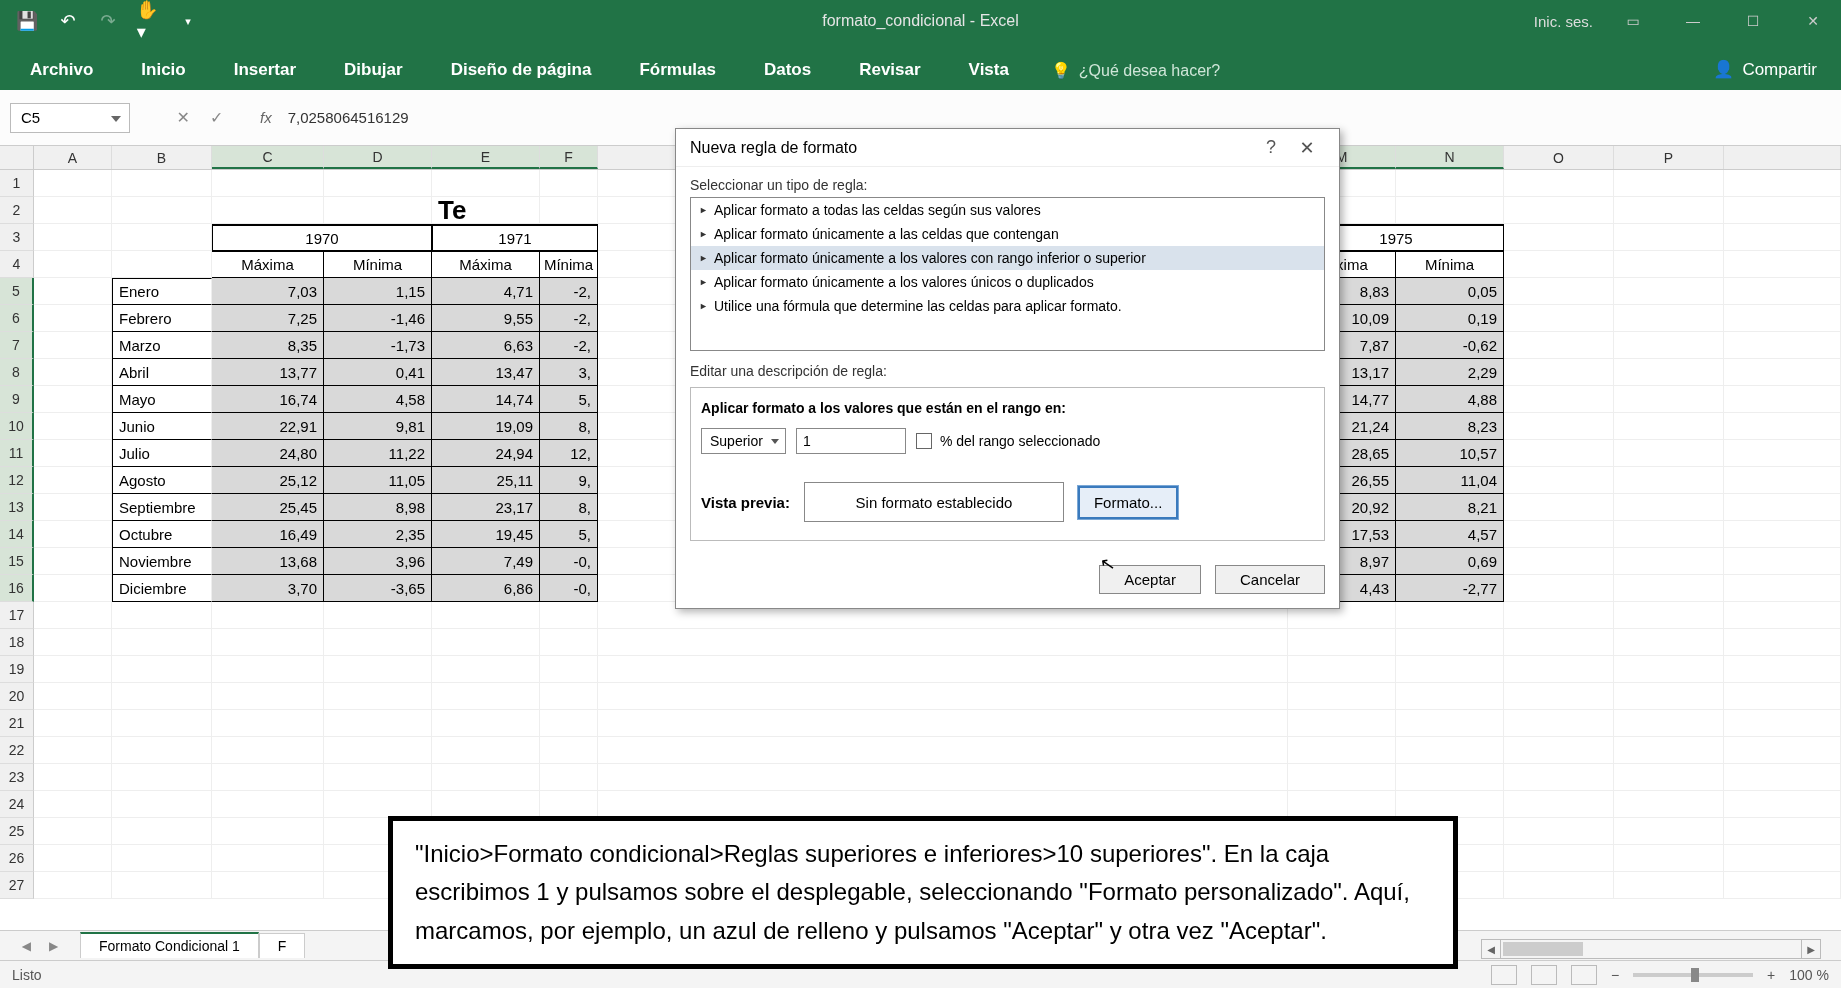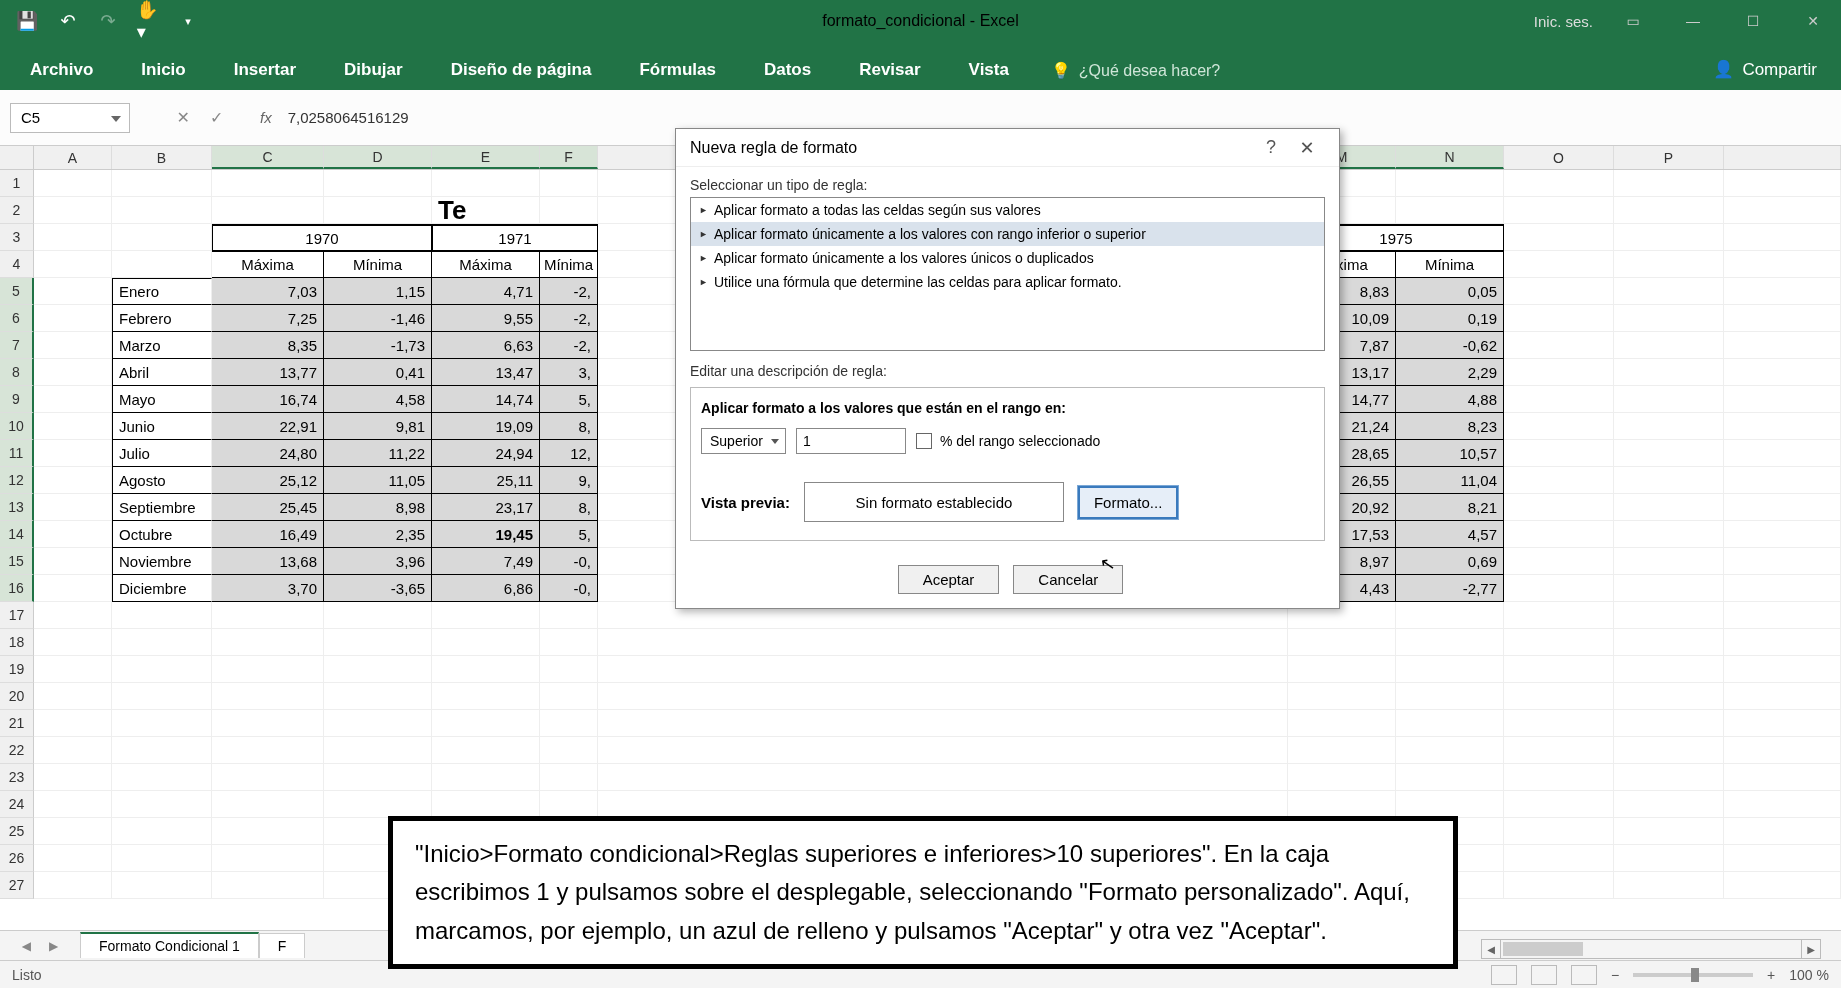--- a/index.html
+++ b/index.html
@@ -2,21 +2,21 @@
 <html><head>
 <meta charset="utf-8">
 <style>
   * { box-sizing: border-box; margin: 0; padding: 0; font-family: "Segoe UI", Arial, sans-serif; }
   body { background: #fff; overflow: hidden; width: 1841px; height: 988px; position: relative; }
 
   
   .titlebar { background: #217346; height: 42px; display: flex; align-items: center; color: #fff; position: relative; }
   .qat { display: flex; align-items: center; gap: 20px; padding-left: 18px; }
   .qat .icon { width: 20px; height: 20px; display: inline-flex; align-items: center; justify-content: center; font-size: 18px; color: #fff; }
-  .title-center { position: absolute; left: 50%; transform: translateX(-50%); font-size: 16px; color: #000000; }
+  .title-center { position: absolute; left: 50%; transform: translateX(-50%); font-size: 16px; color: #e5e5e5; }
   .title-right { position: absolute; right: 8px; display: flex; align-items: center; gap: 20px; }
   .title-right .txt { font-size: 15px; color: #ddd; }
   .winbtn { width: 40px; height: 30px; display: inline-flex; align-items: center; justify-content: center; color: #ccc; font-size: 14px; }
 
   
   .ribbon { background: #217346; height: 48px; display: flex; align-items: flex-end; padding: 0 6px; }
   .ribbon .tab { color: #fff; padding: 10px 24px; font-size: 17px; cursor: pointer; font-weight: bold; }
   .ribbon .tellme { display: flex; align-items: center; gap: 8px; color: #cfe6d8; padding: 10px 18px; font-size: 16px; }
   .share { margin-left: auto; display: flex; align-items: center; gap: 8px; color: #fff; padding: 10px 18px; font-size: 17px; }
 
@@ -60,21 +60,21 @@
   .desc-title { font-size: 14px; font-weight: 600; margin-bottom: 12px; }
   .row-controls { display: flex; align-items: center; gap: 10px; }
   .dropdown { height: 26px; border: 1px solid #888; padding: 0 22px 0 8px; font-size: 14px; position: relative; display: inline-flex; align-items: center; background: #fff; }
   .dropdown::after { content: ""; position: absolute; right: 6px; top: 10px; border-left: 4px solid transparent; border-right: 4px solid transparent; border-top: 5px solid #555; }
   .txtinput { height: 26px; width: 110px; border: 1px solid #888; padding: 0 6px; font-size: 14px; }
   .chk-row { display: flex; align-items: flex-start; gap: 8px; font-size: 14px; }
   .chkbox { width: 16px; height: 16px; border: 1px solid #666; }
   .preview-row { display: flex; align-items: center; gap: 14px; margin-top: 28px; }
   .preview-box { border: 1px solid #888; width: 260px; height: 40px; display: flex; align-items: center; justify-content: center; font-size: 15px; }
   .fmt-btn { border: 2px solid #3a7abd; background: #e6eef8; padding: 6px 14px; font-size: 15px; cursor: pointer; box-shadow: 0 0 0 1px #7ba8d6; }
-  .dlg-footer { display: flex; justify-content: center; gap: 14px; padding: 10px 14px 14px 0; margin-left: 20px; }
+  .dlg-footer { display: flex; justify-content: flex-end; gap: 14px; padding: 10px 14px 14px 0; margin-left: 20px; }
   .dlg-btn { border: 1px solid #888; background: #f0f0f0; padding: 5px 24px; font-size: 15px; cursor: pointer; }
 
   .cursor { position: absolute; left: 1100px; top: 553px; font-size: 18px; z-index: 30; transform: rotate(-10deg); pointer-events:none;}
 
   
   .annotation { position: absolute; left: 388px; top: 816px; width: 1070px; border: 5px solid #000; background: #fff; padding: 14px 22px; font-size: 24px; line-height: 1.6; z-index: 15; }
 
   
   .sheetbar { position: absolute; bottom: 28px; left: 0; right: 0; height: 30px; border-top: 1px solid #ccc; display: flex; align-items: center; background: #f4f4f4; }
   .sheet-nav { width: 80px; display: flex; justify-content: center; gap: 18px; color: #888; font-size: 12px; }
@@ -353,21 +353,21 @@
       <div class="cell " style="width: 110px;"></div>
       <div class="cell " style="width: 110px;"></div>
       <div class="cell " style="width: 0px; flex: 1 1 0%;"></div>
     </div>
     <div class="gridrow">
       <div class="rowhdr sel">14</div>
       <div class="cell " style="width: 78px;"></div>
       <div class="cell " style="width: 100px; border-left: 1px solid rgb(0, 0, 0); border-bottom: 1px solid rgb(0, 0, 0);">Octubre</div>
       <div class="cell num selrange" style="width: 112px; border-right: 1px solid rgb(0, 0, 0); border-bottom: 1px solid rgb(0, 0, 0);">16,49</div>
       <div class="cell num selrange" style="width: 108px; border-right: 1px solid rgb(0, 0, 0); border-bottom: 1px solid rgb(0, 0, 0);">2,35</div>
-      <div class="cell num selrange" style="width: 108px; border-right: 1px solid rgb(0, 0, 0); border-bottom: 1px solid rgb(0, 0, 0); font-weight: bold;">19,45</div>
+      <div class="cell num selrange" style="width: 108px; border-right: 1px solid rgb(0, 0, 0); border-bottom: 1px solid rgb(0, 0, 0);">19,45</div>
       <div class="cell num selrange" style="width: 58px; border-right: 1px solid rgb(0, 0, 0); border-bottom: 1px solid rgb(0, 0, 0);">5,</div>
       <div class="cell " style="width: 690px;"></div>
       <div class="cell num selrange" style="width: 108px; border-right: 1px solid rgb(0, 0, 0); border-bottom: 1px solid rgb(0, 0, 0);">17,53</div>
       <div class="cell num selrange" style="width: 108px; border-right: 1px solid rgb(0, 0, 0); border-bottom: 1px solid rgb(0, 0, 0);">4,57</div>
       <div class="cell " style="width: 110px;"></div>
       <div class="cell " style="width: 110px;"></div>
       <div class="cell " style="width: 0px; flex: 1 1 0%;"></div>
     </div>
     <div class="gridrow">
       <div class="rowhdr sel">15</div>
@@ -570,20 +570,21 @@
   <div class="dlg-title">
     <span>Nueva regla de formato</span>
     <span class="spacer"></span>
     <span class="dlgbtn">?</span>
     <span class="dlgbtn">✕</span>
   </div>
   <div class="dlg-body">
     <div class="dlg-label">Seleccionar un tipo de regla:</div>
     <div class="rule-list">
       <div class="rule-item">Aplicar formato a todas las celdas según sus valores</div>
+      <div class="rule-item">Aplicar formato únicamente a las celdas que contengan</div>
       <div class="rule-item sel">Aplicar formato únicamente a los valores con rango inferior o superior</div>
       <div class="rule-item">Aplicar formato únicamente a los valores únicos o duplicados</div>
       <div class="rule-item">Utilice una fórmula que determine las celdas para aplicar formato.</div>
     </div>
     <div class="dlg-label" style="margin-top:12px;">Editar una descripción de regla:</div>
     <div class="desc-box2">
       <div class="desc-title">Aplicar formato a los valores que están en el rango en:</div>
       <div class="row-controls">
         <div class="dropdown">
           <span>Superior</span>

